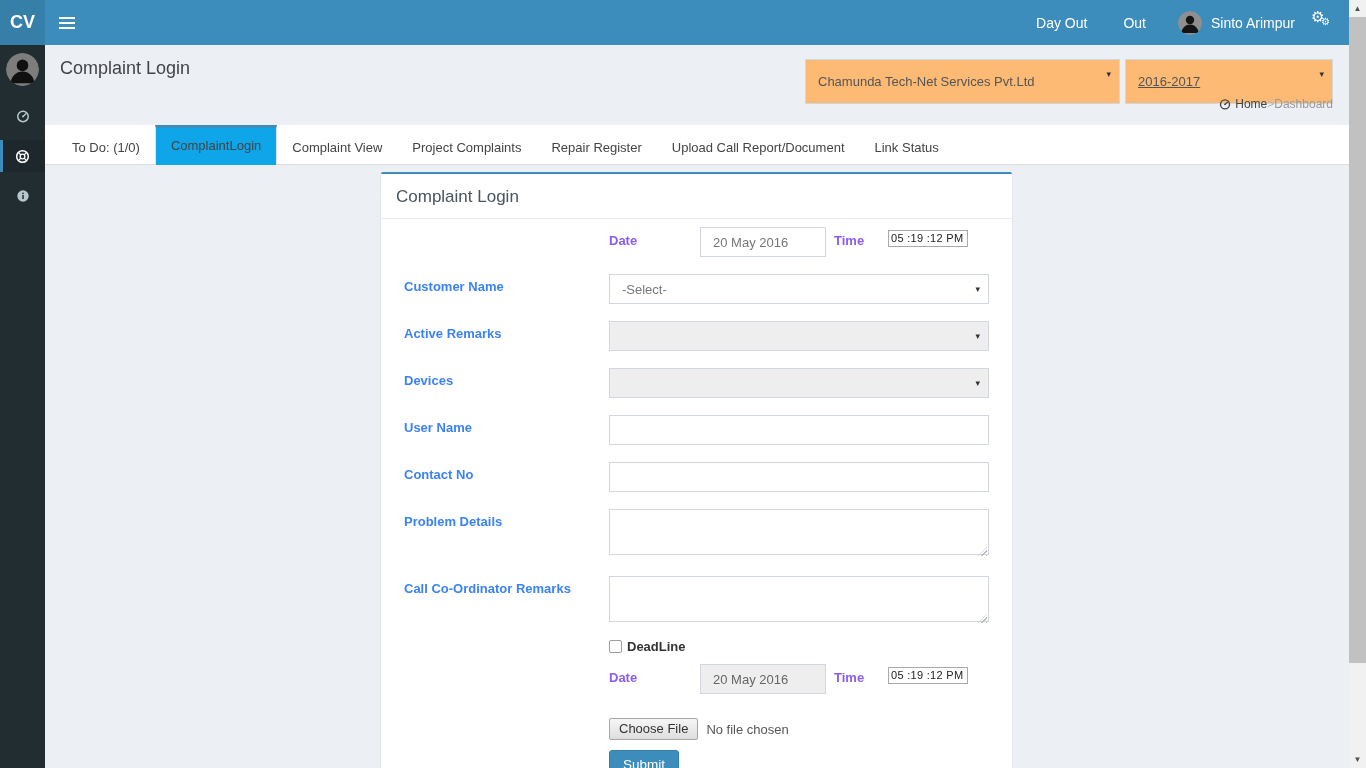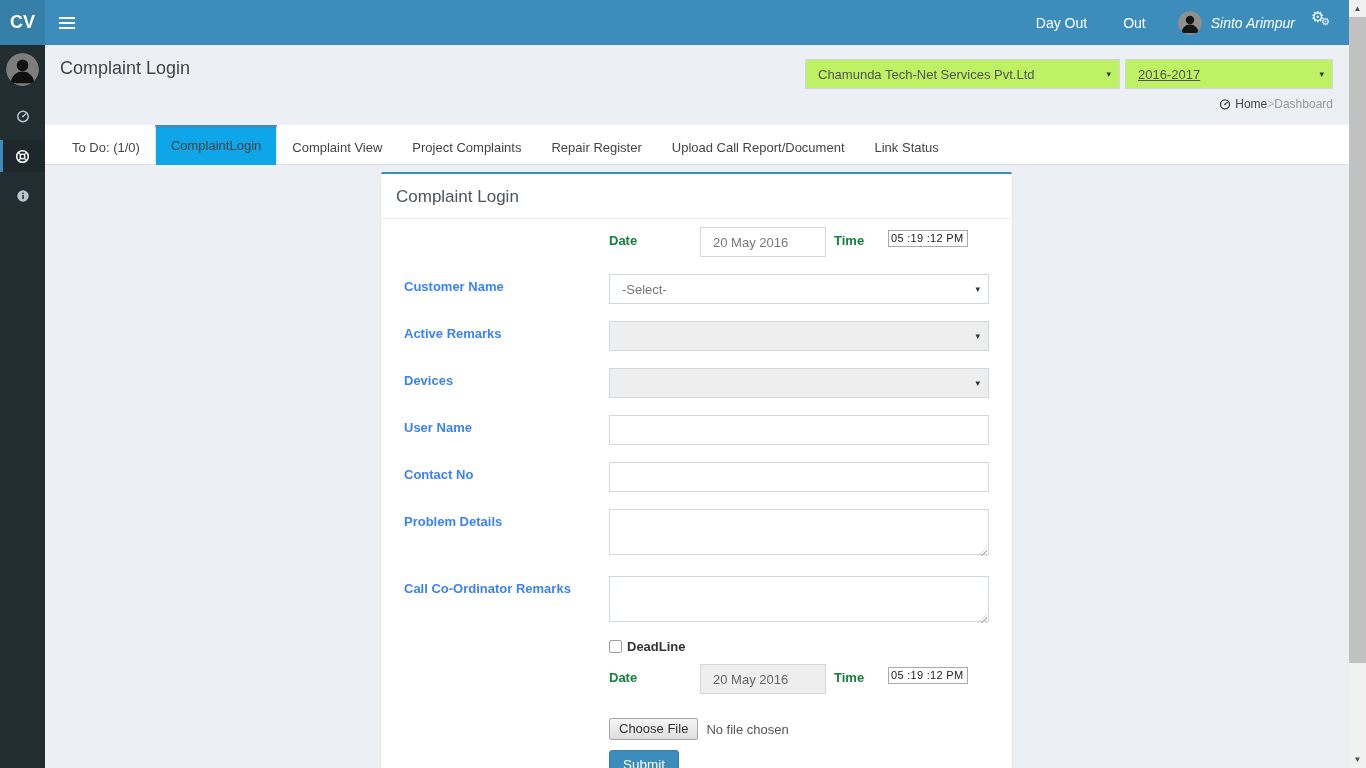--- a/index.html
+++ b/index.html
@@ -8,40 +8,40 @@
 
   
   .navbar { position:absolute; top:0; left:0; width:1349px; height:45px; background:#3c8dbc; z-index:10; }
   .logo { position:absolute; left:0; top:0; width:45px; height:45px; background:#367fa9; color:#fff;
           font-size:18px; font-weight:bold; display:flex; align-items:center; justify-content:center; }
   .hamburger { position:absolute; left:45px; top:0; width:44px; height:45px; display:flex; align-items:center; justify-content:center; cursor:pointer; }
   .hamburger .bars { display:flex; flex-direction:column; gap:3px; }
   .hamburger .bars span { display:block; width:16px; height:2px; background:#fff; }
   .nav-right { position:absolute; right:12px; top:0; height:45px; display:flex; align-items:center; gap:0; }
   .nav-link { color:#fff; font-size:14px; padding:0 18px; height:45px; display:flex; align-items:center; cursor:pointer; text-decoration:none; }
-  .nav-user { display:flex; align-items:center; gap:9px; padding:0 14px; height:45px; cursor:pointer;font-style:italic; }
+  .nav-user { display:flex; align-items:center; gap:9px; padding:0 14px; height:45px; cursor:pointer; }
   .nav-user .uname { color:#fff; font-size:14px; }
   .avatar-sm { width:24px; height:24px; border-radius:50%; overflow:hidden; flex:0 0 auto; }
   .cogs { position:relative; width:28px; height:45px; color:#fff; cursor:pointer; }
   .cogs .g1 { position:absolute; left:2px; top:8px; font-size:15px; }
   .cogs .g2 { position:absolute; left:12px; top:16px; font-size:10px; }
 
   
   .sidebar { position:absolute; left:0; top:45px; width:45px; height:723px; background:#222d32; z-index:9; }
   .side-avatar { width:33px; height:33px; border-radius:50%; overflow:hidden; margin:8px auto 14px auto; }
   .side-item { position:relative; width:45px; height:32px; display:flex; align-items:center; justify-content:center;
                color:#b8c7ce; cursor:pointer; }
   .side-item.active { background:#1e282c; color:#fff; height:32px; }
   .side-item.active::before { content:""; position:absolute; left:0; top:0; bottom:0; width:3px; background:#3c8dbc; }
   .side-item + .side-item { margin-top:8px; }
 
   
   .main { position:absolute; left:45px; top:45px; width:1304px; height:723px; background:#ecf0f5; }
   .page-title { position:absolute; left:15px; top:13px; font-size:18px; color:#444; }
-  .hdr-select { position:absolute; top:14px; height:30px; background:#bef264; border:1px solid #d2d6de;
+  .hdr-select { position:absolute; top:14px; height:45px; background:#fdba74; border:1px solid #d2d6de;
                 font-size:13px; color:#555; display:flex; align-items:center; padding:0 22px 0 12px; cursor:pointer; }
   .hdr-select .caret { position:absolute; right:8px; top:9px; font-size:9px; color:#333; }
   .company-select { right:229px; width:315px; }
   .year-select { right:16px; width:208px;text-decoration:underline; }
   .breadcrumb { position:absolute; right:16px; top:52px; font-size:12px; color:#444; display:flex; align-items:flex-end; }
   .breadcrumb .sep { color:#b0b6bd; }
   .breadcrumb .current { color:#999; }
   .bc-home { display:flex; align-items:center; gap:4px; cursor:pointer; color:#444; }
 
   
@@ -66,21 +66,21 @@
   .ta-wrap { position:relative; width:380px; }
   .ta-wrap::after { content:""; position:absolute; right:2px; bottom:3px; width:9px; height:9px;
         background:repeating-linear-gradient(135deg, transparent 0 2px, #b9b9b9 2px 3.2px);
         clip-path:polygon(100% 0, 100% 100%, 0 100%); }
   .sel { position:relative; width:380px; height:30px; border:1px solid #d2d6de; background:#fff; font-size:13px; color:#777;
          display:flex; align-items:center; padding:0 22px 0 12px; cursor:pointer; }
   .sel .caret { position:absolute; right:8px; top:9px; font-size:9px; color:#333; }
   .sel.disabled { background:#eee; cursor:default; }
 
   .inline-row { margin-left:205px; display:flex; align-items:flex-start; margin-bottom:17px; }
-  .inline-label { font-size:13px; font-weight:bold; color:#15803d; padding-top:6px; }
+  .inline-label { font-size:13px; font-weight:bold; color:#8b5cf6; padding-top:6px; }
   .date-input { width:126px; height:30px; border:1px solid #d2d6de; background:#fff; color:#777; font-size:13px;
                 padding:6px 12px; margin-left:32px; font-family:"Liberation Sans", sans-serif; }
   .date-input.disabled { background:#eee; color:#666; }
   .time-label { margin-left:8px; width:54px; }
   .time-widget { border:1px solid #a9a9a9; background:#fff; font-size:11px; color:#222; padding:1px 4px 2px 2px;
                  margin-top:3px; letter-spacing:.3px; white-space:nowrap; }
   .dl-row { margin-left:205px; display:flex; align-items:center; gap:5px; margin-bottom:10px; margin-top:2px;text-align:center; }
   .checkbox { width:13px; height:13px; border:1px solid #9d9d9d; background:#fff; border-radius:2px; cursor:pointer; }
   .dl-label { font-size:13px; font-weight:bold; color:#333; }
 

